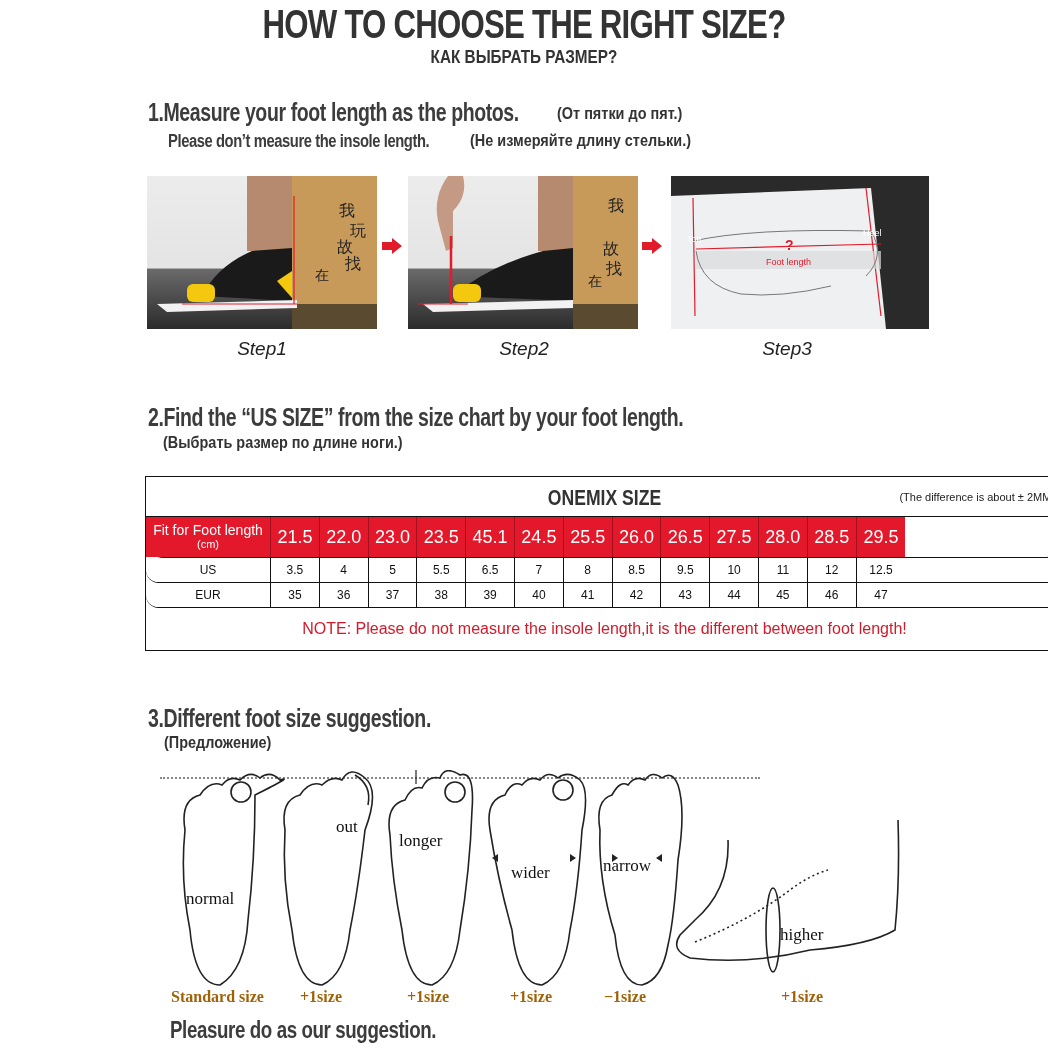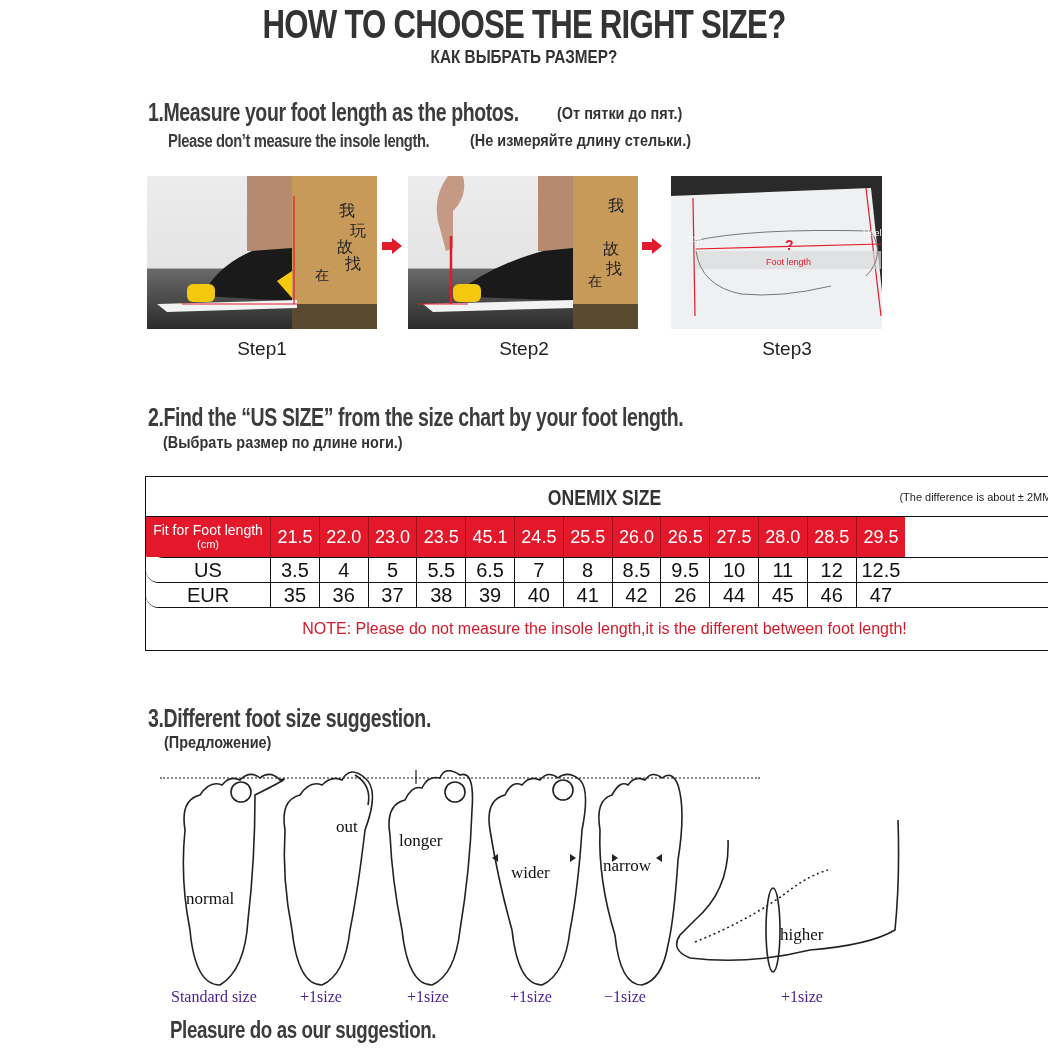--- a/index.html
+++ b/index.html
@@ -5,39 +5,39 @@
   * { box-sizing: border-box; margin: 0; padding: 0; }
   body { width: 1048px; height: 1048px; background: #ffffff; position: relative; overflow: hidden; font-family: "Liberation Sans", sans-serif; color: #3a3a3a; }
   .abs { position: absolute; }
   .cond { font-family: "Liberation Sans", sans-serif; font-weight: bold; transform-origin: left top; white-space: nowrap; letter-spacing: -0.5px; }
   #main-title { left: 0; width: 1048px; top: 2px; text-align: center; font-size: 40px; color: #333; font-weight: bold; transform: scaleX(0.78); transform-origin: center top; letter-spacing: -1px; }
   #ru-title { left: 0; width: 1048px; top: 47px; text-align: center; font-size: 18px; font-weight: bold; color: #333; transform: scaleX(0.85); transform-origin: center top; }
   .step-head { font-size: 25px; color: #3c3c3c; transform: scaleX(0.78); }
   .sub-head { font-size: 18px; color: #3c3c3c; transform: scaleX(0.82); }
   .ru-small { font-size: 17px; font-weight: bold; color: #333; transform: scaleX(0.85); white-space: nowrap; }
   .photo { position: absolute; overflow: hidden; }
-  .step-label { position: absolute; font-size: 19px; color: #222; text-align: center; width: 160px; }
+  .step-label { position: absolute; font-size: 19px; color: #222; text-align: center; width: 160px; font-style: italic; }
   
   #size-table { position: absolute; left: 145px; top: 476px; width: 919px; border: 1.5px solid #111; }
   #size-table .title-row { height: 40px; position: relative; border-bottom: 1px solid #111; }
   #size-table .title { position: absolute; left: 0; width: 100%; top: 8px; text-align: center; font-size: 22px; font-weight: bold; color: #333; transform: scaleX(0.8); }
   #size-table .diff { position: absolute; right: 8px; top: 14px; font-size: 11px; color: #222; }
   .row { display: flex; border-bottom: 1px solid #111; border-radius: 18px; }
-  .cell { border-right: 1px solid #111; display: flex; align-items: center; justify-content: center; font-size: 20px; color: #111; }
+  .cell { border-right: 1px solid #111; display: flex; align-items: center; justify-content: center; font-size: 12px; color: #111; }
   .cell:last-child { border-right: none; }
   .row.red .cell { background: #e3182b; color: #fff; border-right-color: #a50f1d; font-size: 18px; }
   .row.red { height: 41px; }
   .row.us, .row.eur { height: 25px; }
   .first { width: 125px; }
   .num { width: 48.8px; }
   .note-row { height: 42px; display: flex; align-items: center; justify-content: center; color: #d41a2a; font-size: 16px; }
   .fit-label { font-size: 14px !important; line-height: 14px; flex-direction: column; }
   .fit-label span.small { font-size: 11px; }
   .foot-lbl { position: absolute; font-family: "Liberation Serif", serif; font-size: 17px; color: #111; white-space: nowrap; }
-  .size-lbl { position: absolute; font-family: "Liberation Serif", serif; font-size: 16px; font-weight: normal; color: #4c1d95; white-space: nowrap; }
+  .size-lbl { position: absolute; font-family: "Liberation Serif", serif; font-size: 16px; font-weight: bold; color: #a16207; white-space: nowrap; }
 </style>
 </head>
 <body>
 
 <div id="main-title" class="abs">HOW TO CHOOSE THE RIGHT SIZE?</div>
 <div id="ru-title" class="abs">КАК ВЫБРАТЬ РАЗМЕР?</div>
 
 <div class="abs cond step-head" style="left:148px; top:98px;">1.Measure your foot length as the photos.</div>
 <div class="abs ru-small" style="left:557px; top:104px; transform-origin:left top;">(От пятки до пят.)</div>
 <div class="abs cond sub-head" style="left:168px; top:131px;">Please don’t measure the insole length.</div>
@@ -83,21 +83,21 @@
     <text x="198" y="98" font-size="16" fill="#222">找</text>
     <text x="180" y="110" font-size="14" fill="#222">在</text>
   </svg>
 </div>
 <div class="step-label" style="left:444px; top:338px;">Step2</div>
 
 <svg class="abs" style="left:642px; top:238px;" width="20" height="16">
     <polygon points="0,4 10,4 10,0 20,8 10,16 10,12 0,12" fill="#e21b2a"></polygon>
   </svg>
 
-<div class="photo" style="left:671px; top:176px; width:211px; height:153px; background:#2a2a2a;">
+<div class="photo" style="left:671px; top:176px; width:258px; height:153px; background:#2a2a2a;">
   <svg width="229" height="153" viewBox="0 0 229 153">
     <polygon points="0,20 200,12 215,153 0,153" fill="#eef0f2"></polygon>
     <line x1="22" y1="22" x2="24" y2="140" stroke="#e21b2a" stroke-width="1.2"></line>
     <line x1="195" y1="12" x2="210" y2="140" stroke="#e21b2a" stroke-width="1.2"></line>
     <line x1="25" y1="73" x2="210" y2="68" stroke="#e21b2a" stroke-width="1.2"></line>
     <rect x="25" y="75" width="185" height="18" fill="#d8dadc" opacity="0.7"></rect>
     <path d="M22 65 Q80 52 200 55 Q215 80 195 100 M25 75 Q30 110 70 118 Q110 122 160 110" stroke="#777" stroke-width="1" fill="none"></path>
     <text x="16" y="66" font-size="9" fill="#fff" font-family="Liberation Sans, sans-serif">Toe</text>
     <text x="192" y="60" font-size="9" fill="#fff" font-family="Liberation Sans, sans-serif">Heel</text>
     <text x="114" y="74" font-size="14" font-weight="bold" fill="#e21b2a" font-family="Liberation Sans, sans-serif">?</text>
@@ -152,21 +152,21 @@
   <div class="row eur">
     <div class="cell first">EUR</div>
     <div class="cell num">35</div>
     <div class="cell num">36</div>
     <div class="cell num">37</div>
     <div class="cell num">38</div>
     <div class="cell num">39</div>
     <div class="cell num">40</div>
     <div class="cell num">41</div>
     <div class="cell num">42</div>
-    <div class="cell num">26</div>
+    <div class="cell num">43</div>
     <div class="cell num">44</div>
     <div class="cell num">45</div>
     <div class="cell num">46</div>
     <div class="cell num">47</div>
   </div>
   <div class="note-row">NOTE: Please do not measure the insole length,it is the different between foot length!</div>
 </div>
 
 <div class="abs cond step-head" style="left:148px; top:704px;">3.Different foot size suggestion.</div>
 <div class="abs ru-small" style="left:164px; top:733px; transform-origin:left top;">(Предложение)</div>

